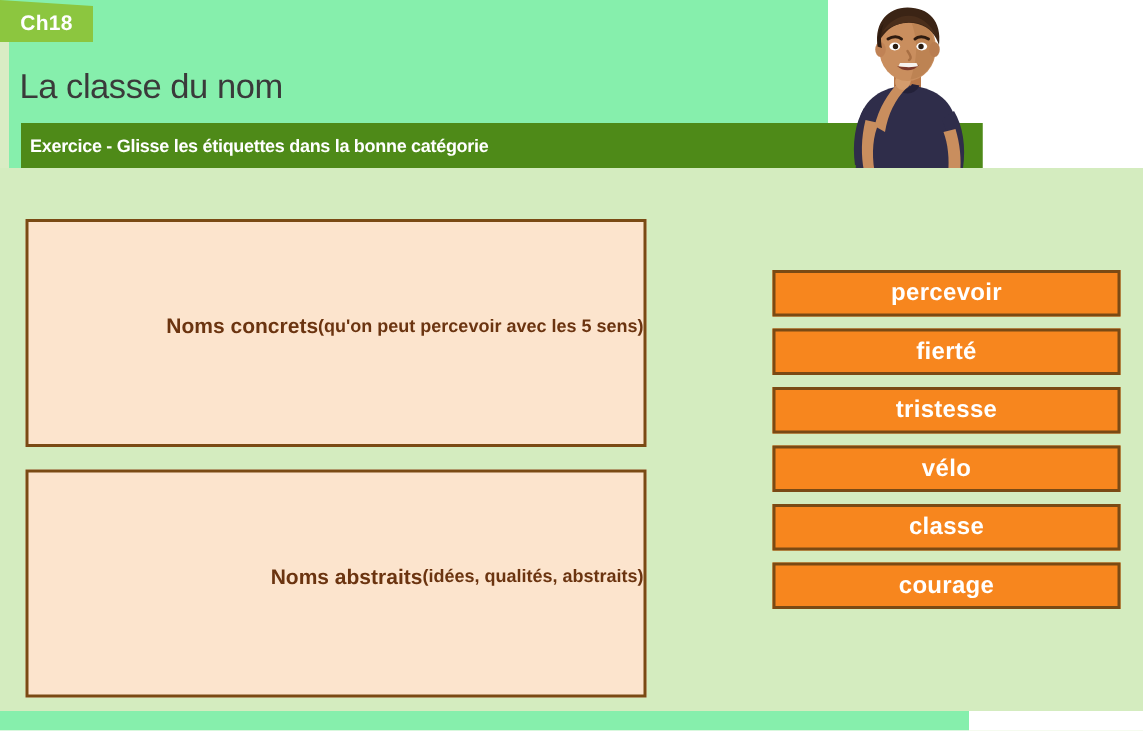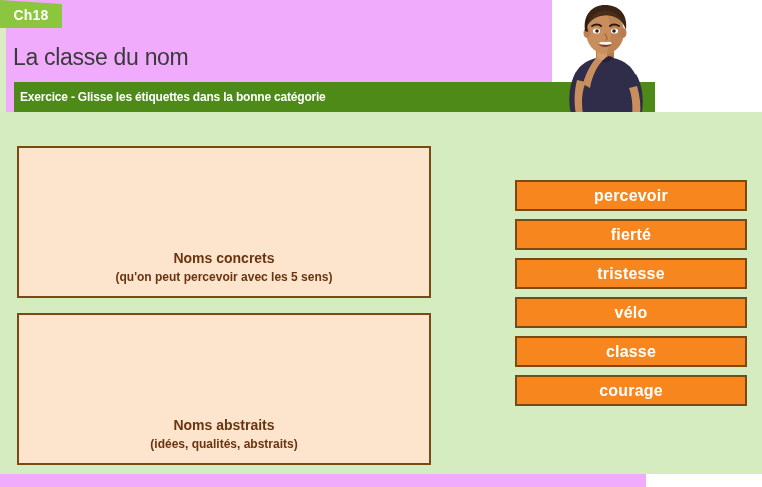--- a/index.html
+++ b/index.html
@@ -9,21 +9,21 @@
     height: 487px;
     background: #ffffff;
     font-family: "Liberation Sans", sans-serif;
     overflow: hidden;
   }
 
   #app {
     position: relative;
     width: 646px;
     height: 487px;
-    background: #f0abfc;
+    background: #86efac;
   }
 
   
   .left-rail {
     position: absolute;
     left: 0;
     top: 26px;
     width: 6px;
     height: 86px;
     background: #d9ecc4;
@@ -102,21 +102,21 @@
     height: 362px;
     background: #d4ecbf;
   }
 
   
   .dropzone {
     position: absolute;
     background: #fce4cd;
     border: 2px solid #7a4a14;
     display: flex;
-    flex-direction: column;
+    flex-direction: row;
     align-items: center;
     justify-content: flex-end;
     padding-bottom: 9px;
   }
   #dropzone-concrete { left: 17px; top: 146px; width: 414px; height: 152px; }
   #dropzone-abstract { left: 17px; top: 313px; width: 414px; height: 152px; }
 
   .dz-title {
     color: #6b3410;
     font-size: 14px;

